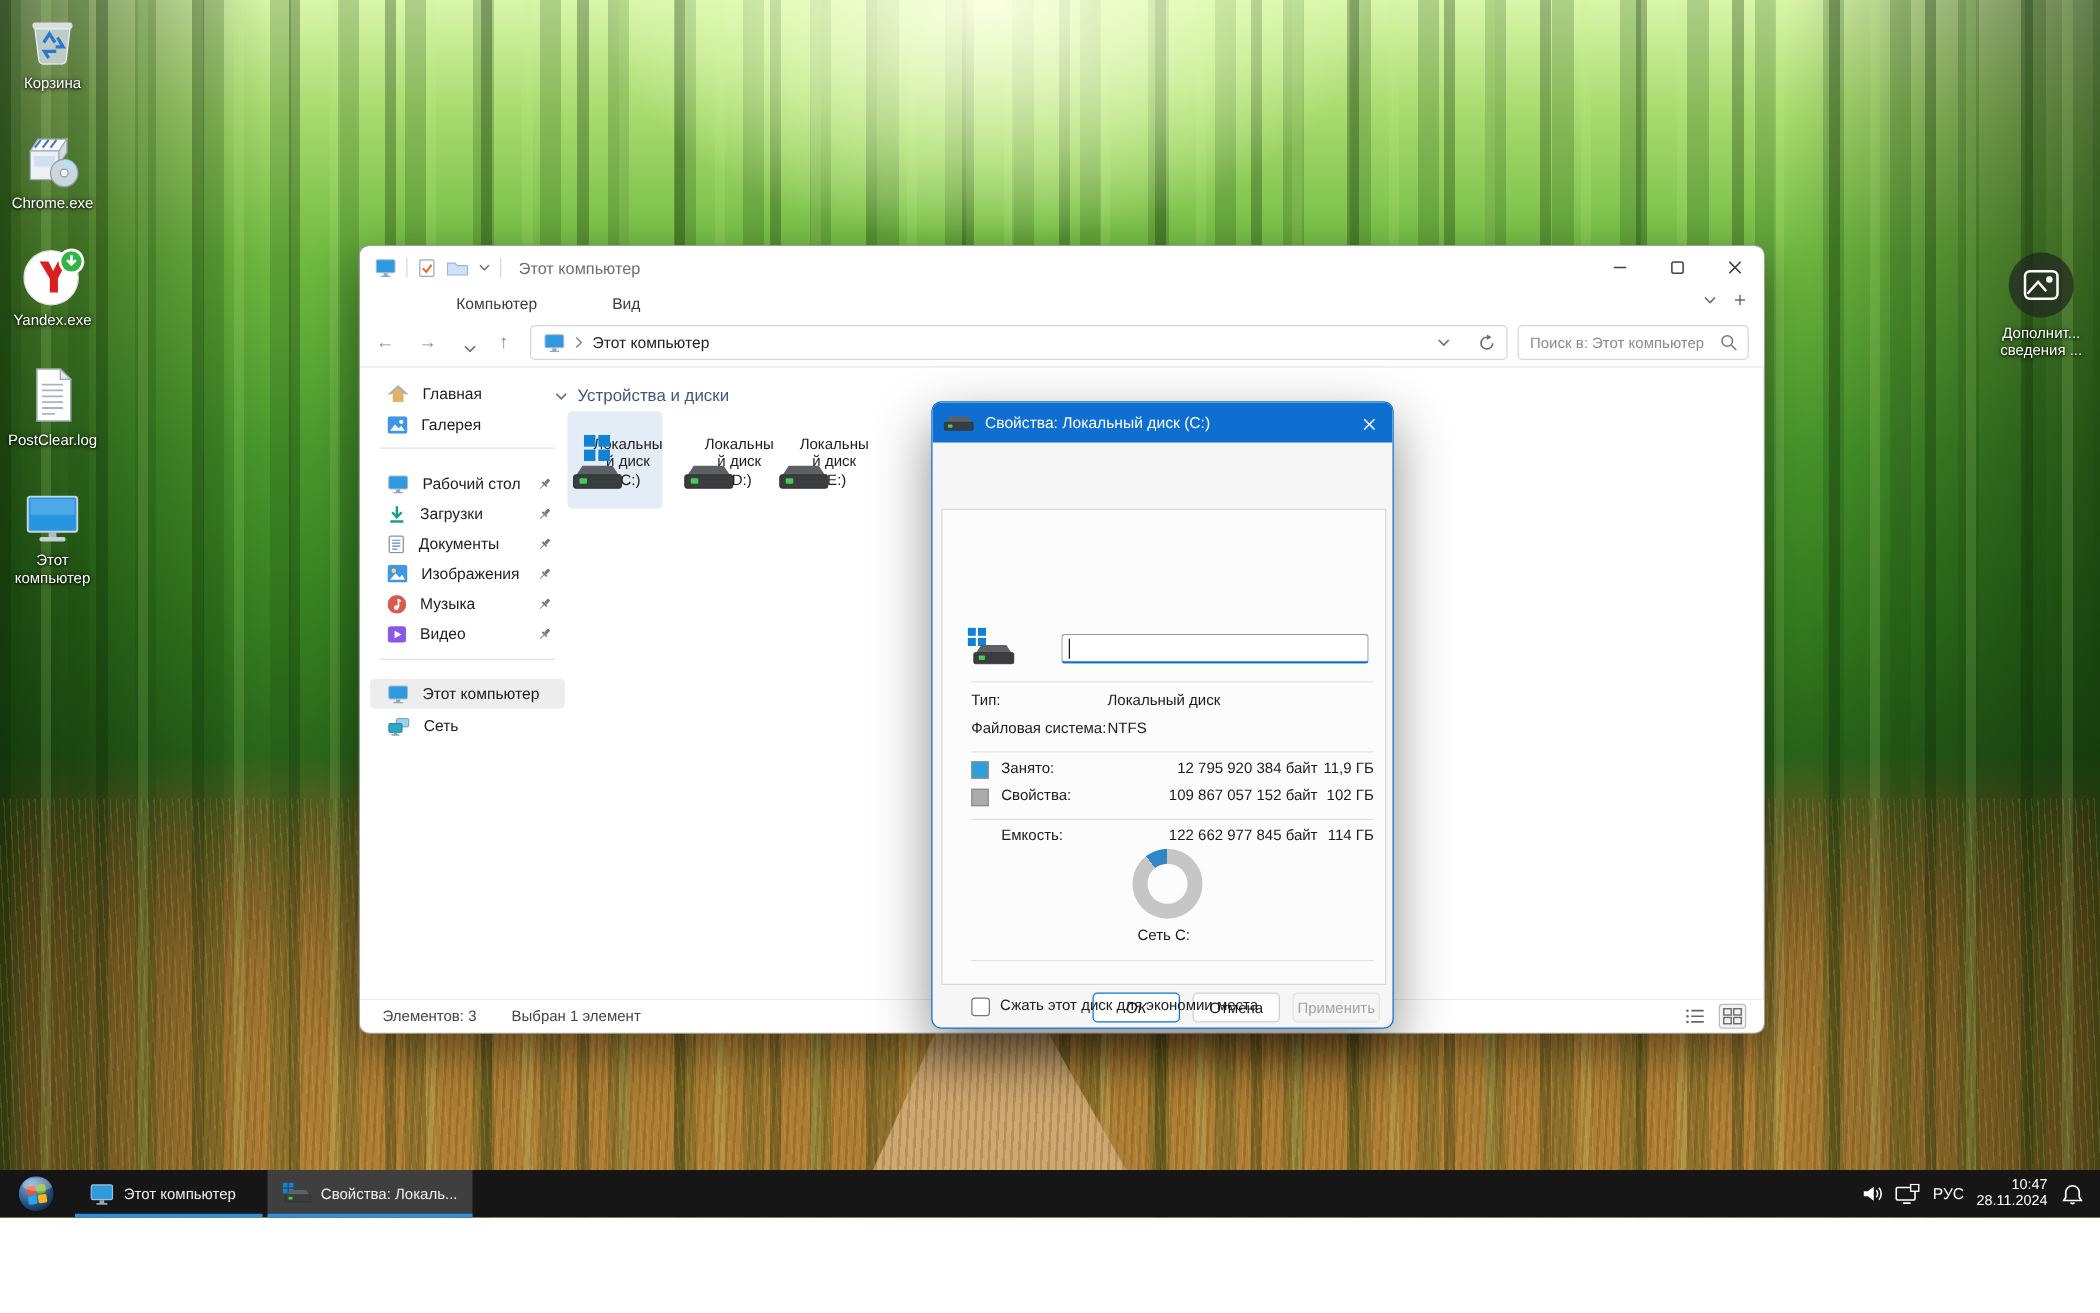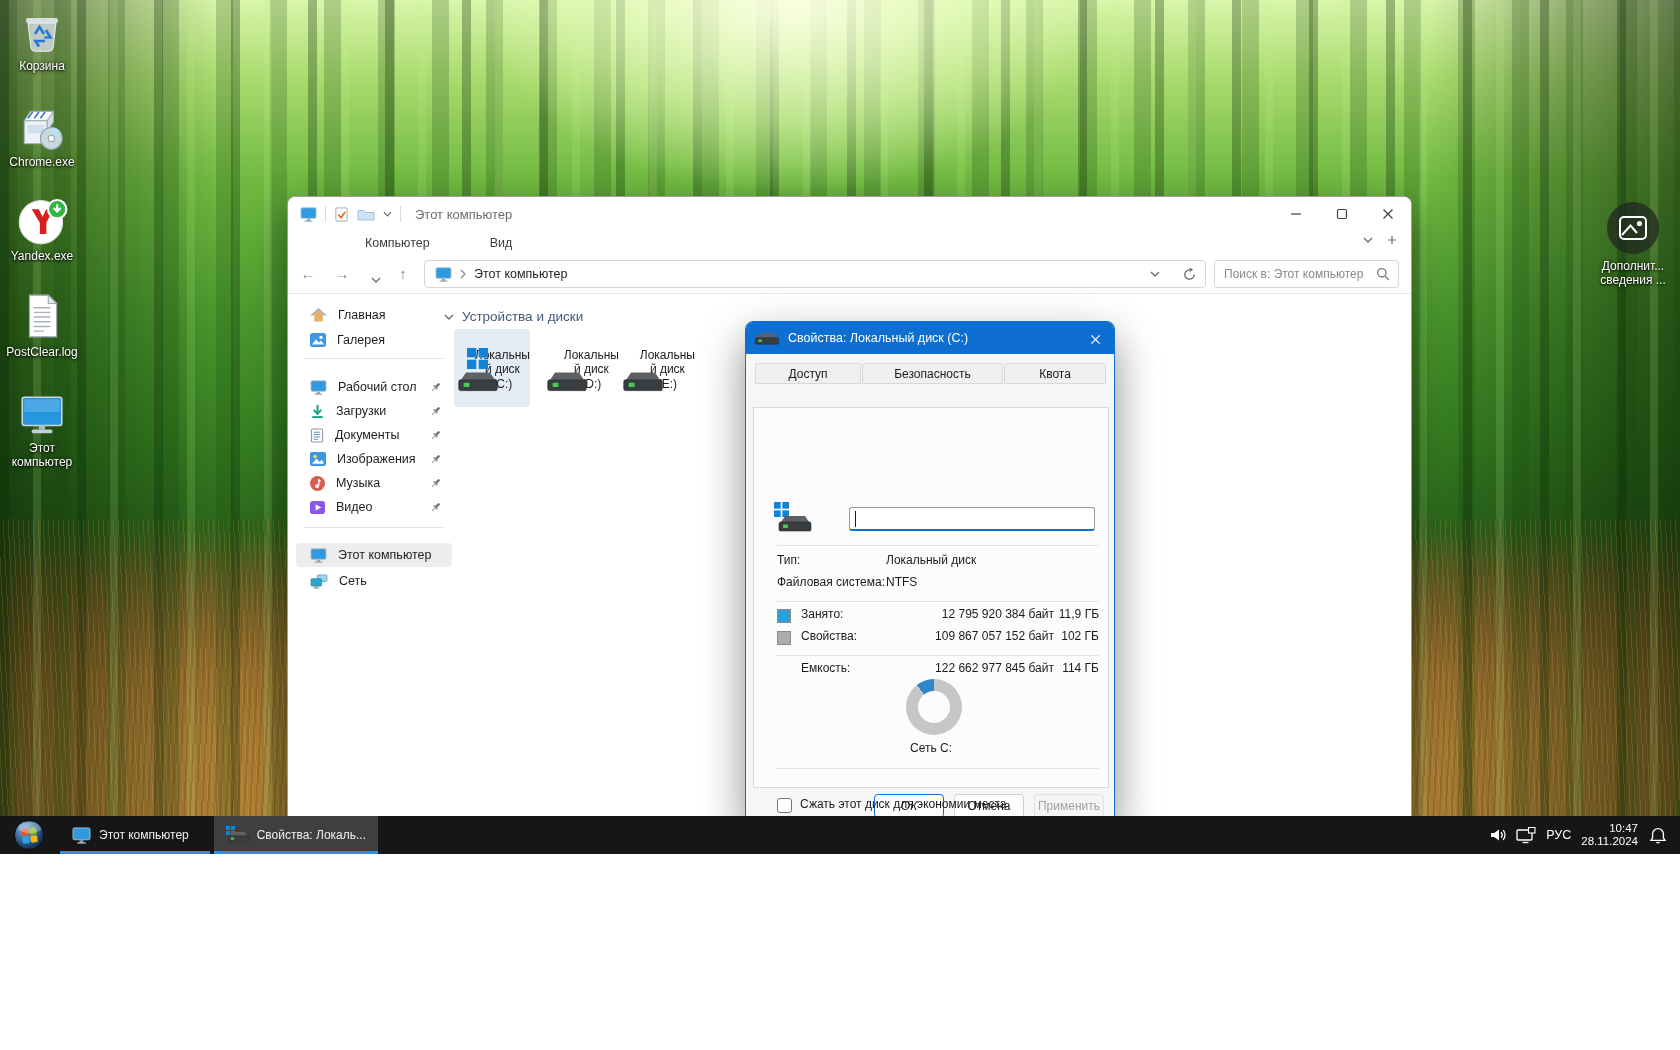--- a/index.html
+++ b/index.html
@@ -1,18 +1,18 @@
 <!DOCTYPE html>
 <html><head>
 <meta charset="utf-8">
 <style>
   * { margin:0; padding:0; box-sizing:border-box; }
   html,body { width:1680px; height:1050px; }
   body { font-family:"Liberation Sans", sans-serif; overflow:hidden; }
-  .screen { position:relative; width:1680px; height:854px; overflow:hidden; background:#4d7c0f; }
+  .screen { position:relative; width:1680px; height:974px; overflow:hidden; background:#4d7c0f; }
 
   
   .wallpaper { position:absolute; inset:0;
     background:
       radial-gradient(ellipse 430px 270px at 47% 0%, rgba(252,255,228,.95), rgba(235,255,195,.45) 45%, rgba(0,0,0,0) 72%),
       repeating-linear-gradient(90deg, rgba(8,38,4,.30) 0 9px, rgba(0,0,0,0) 9px 33px, rgba(195,242,140,.16) 33px 41px, rgba(0,0,0,0) 41px 77px),
       repeating-linear-gradient(90deg, rgba(22,66,12,.22) 0 17px, rgba(0,0,0,0) 17px 54px),
       linear-gradient(90deg, rgba(4,22,2,.55) 0%, rgba(4,22,2,0) 13%, rgba(4,22,2,0) 85%, rgba(4,22,2,.55) 100%),
       linear-gradient(180deg,#d9f6aa 0%,#aadb70 9%,#71ba41 21%,#4a982d 37%,#357d20 52%,#2c671c 62%,#5a5e23 67%,#7f6529 73%,#9a722f 79%,#a97d34 87%,#b28137 100%);
   }
@@ -538,40 +538,51 @@
     </div>
     <div class="tile" style="left:331px">
       <div class="tile-icon">
         <svg class="drv" width="44" height="24">
             <use href="#sym-drive"></use>
           </svg>
       </div>
       <div class="lbl"><span>Локальны</span><br><span>й диск (E:)</span></div>
     </div>
 
+    <div class="statusbar">
+      <span class="s1">Элементов: 3</span>
+      <span class="s2">Выбран 1 элемент</span>
+      <div class="status-icons">
+        <div class="vbtn">
+            <svg width="16" height="14">
+              <use href="#sym-viewlist"></use>
+            </svg>
+          </div>
+        <div class="vbtn on">
+            <svg width="16" height="14">
+              <use href="#sym-viewgrid"></use>
+            </svg>
+          </div>
+      </div>
+    </div>
   </div>
 
   <div class="dialog">
     <div class="dlg-title">
       <svg width="26" height="15" style="margin-left:8px">
           <use href="#sym-drive"></use>
         </svg>
       <span class="t">Свойства: Локальный диск (C:)</span>
       <div class="dlg-close">
         <svg width="11" height="11">
             <use href="#sym-close-w"></use>
           </svg>
       </div>
     </div>
 
-    <div class="tabs-back">
-      <div class="dtab" style="width:106px">Доступ</div>
-      <div class="dtab" style="width:141px">Безопасность</div>
-      <div class="dtab" style="width:102px">Квота</div>
-    </div>
 
     <div class="page">
       <div class="dlg-drive">
         <svg style="position:absolute;left:0;top:0" width="15" height="15">
             <use href="#sym-winlogo"></use>
           </svg>
         <svg style="position:absolute;left:3px;top:11px" width="36" height="20">
             <use href="#sym-drive"></use>
           </svg>
       </div>

